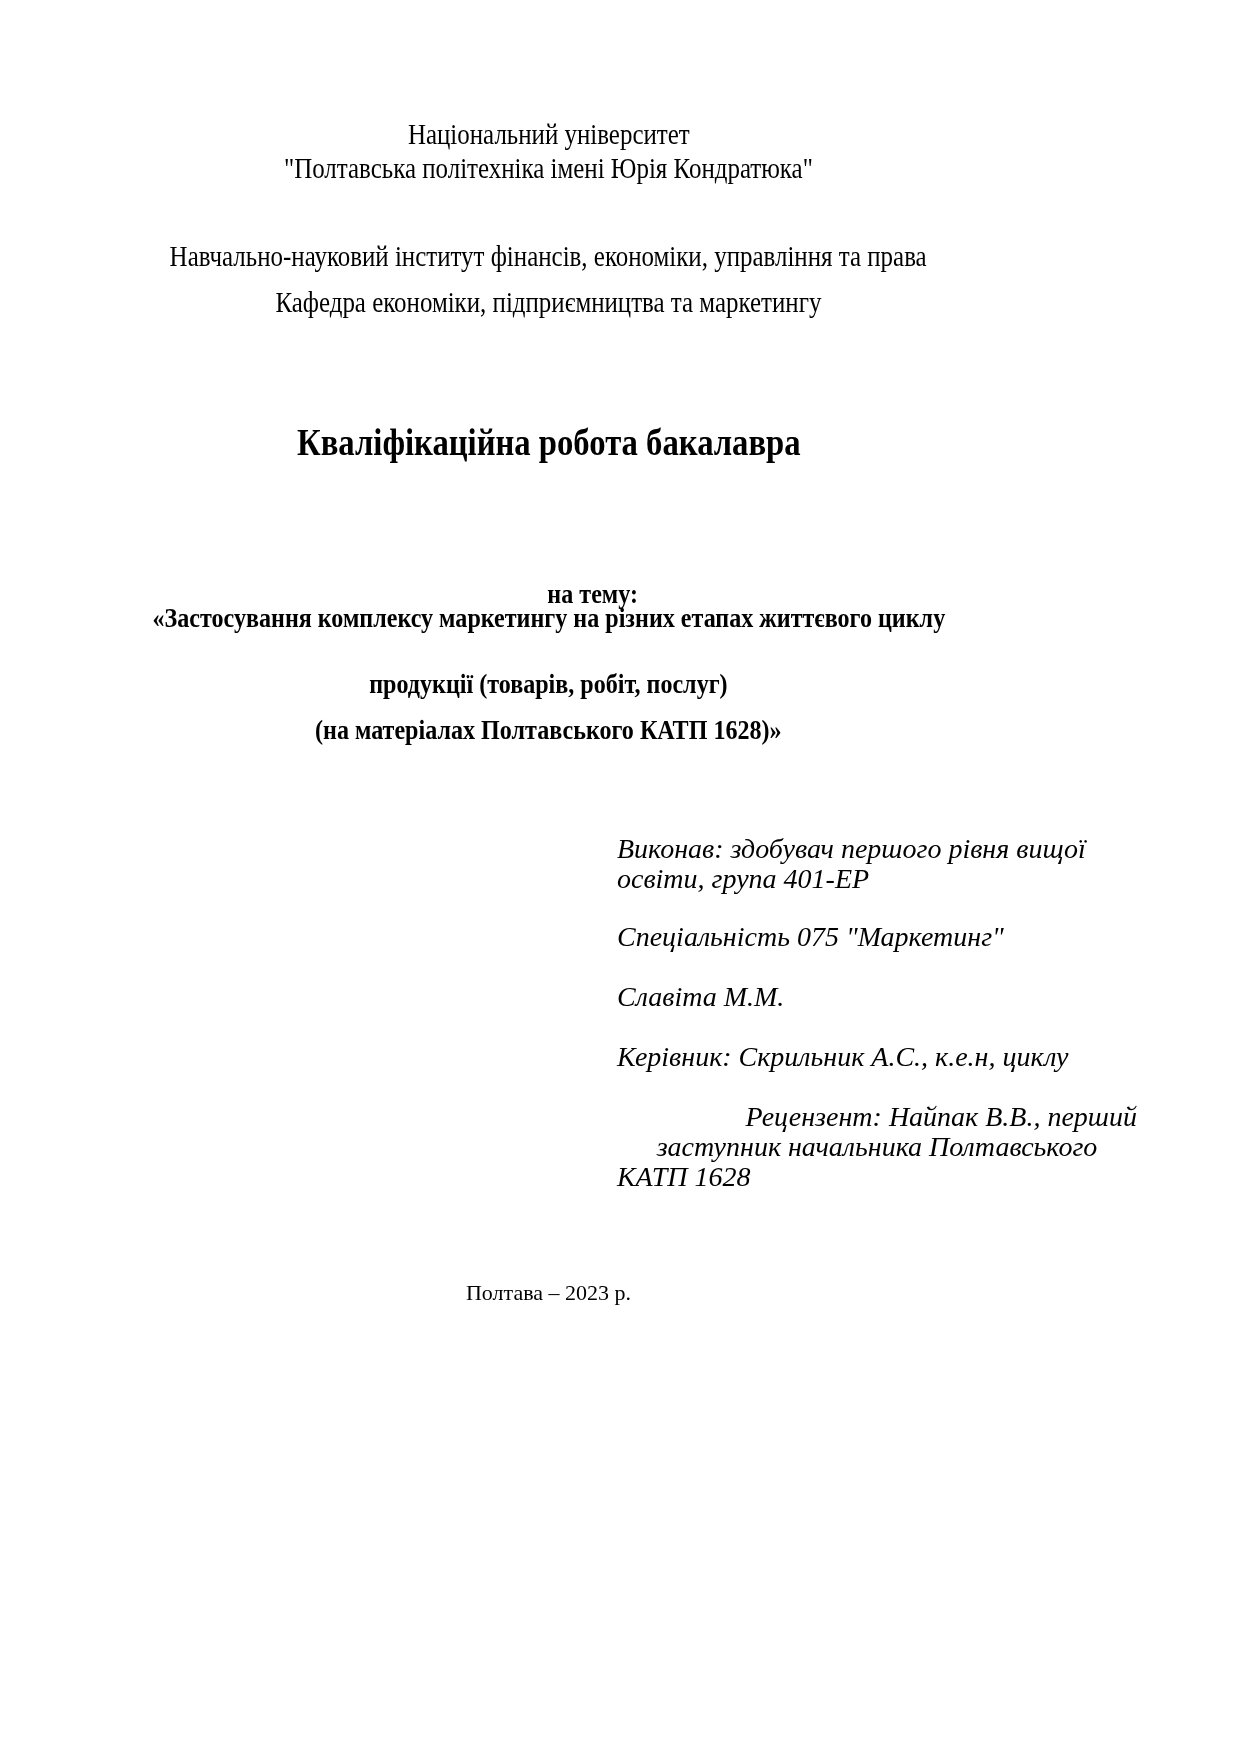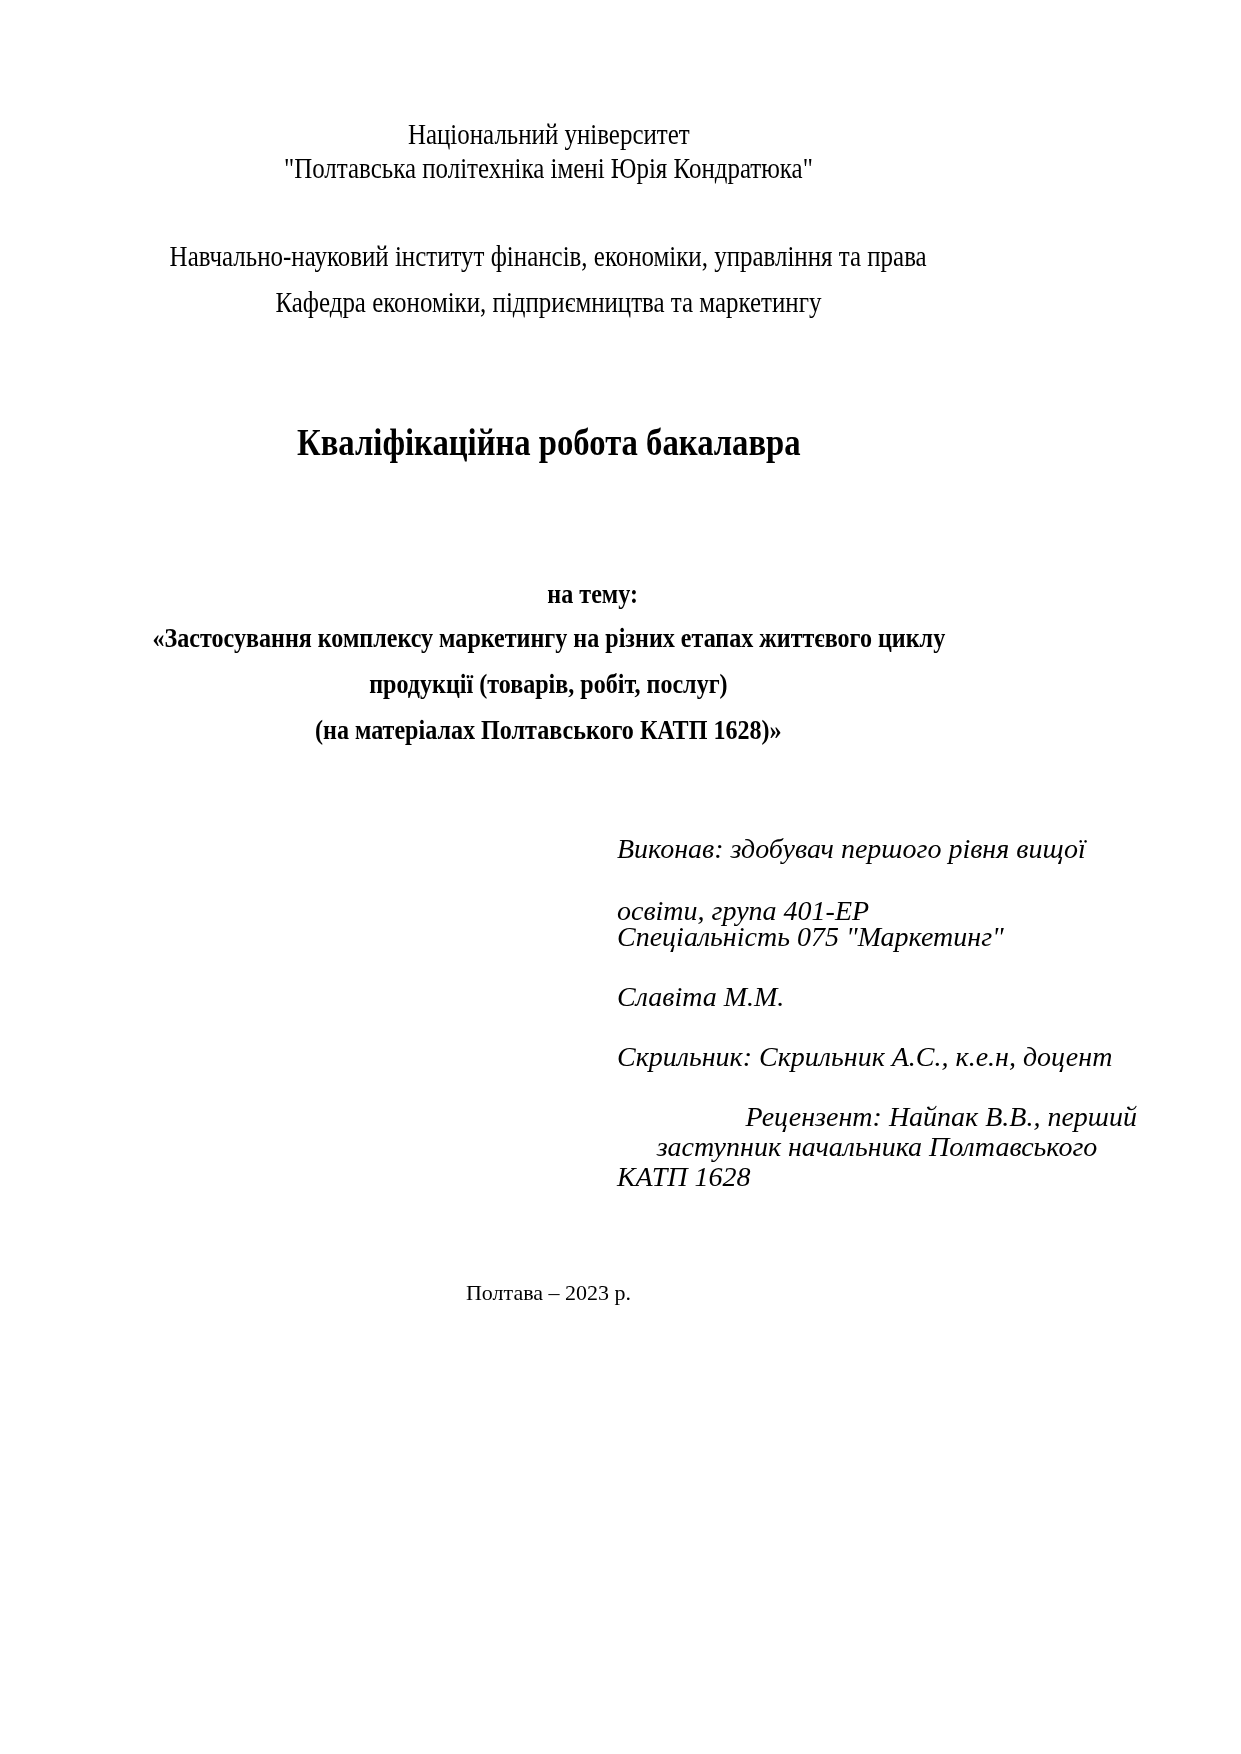--- a/index.html
+++ b/index.html
@@ -31,36 +31,36 @@
     <span class="cond">Кафедра економіки, підприємництва та маркетингу</span>
   </div>
 
   <div class="line" style="top:420px;">
     <span class="cond bold title">Кваліфікаційна робота бакалавра</span>
   </div>
 
   <div class="line" style="top:578px;padding-left:44px;">
     <span class="cond bold topic">на тему:</span>
   </div>
-  <div class="line" style="top:622px;">
+  <div class="line" style="top:602px;">
     <span class="cond bold topic">«Застосування комплексу маркетингу на різних етапах життєвого циклу</span>
   </div>
   <div class="line" style="top:668px;">
     <span class="cond bold topic">продукції (товарів, робіт, послуг)</span>
   </div>
   <div class="line" style="top:714px;">
     <span class="cond bold topic">(на матеріалах Полтавського КАТП 1628)»</span>
   </div>
 
   <div class="right-block" style="top:0;">
     <p style="top:832px;">Виконав: здобувач першого рівня вищої</p>
-    <p style="top:862px;margin-top:32px;">освіти, група 401-ЕР</p>
+    <p style="top:862px;">освіти, група 401-ЕР</p>
     <p style="top:920px;">Спеціальність 075 "Маркетинг"</p>
     <p style="top:980px;">Славіта М.М.</p>
-    <p style="top:1040px;">Скрильник: Скрильник А.С., к.е.н, доцент</p>
+    <p style="top:1040px;">Керівник: Скрильник А.С., к.е.н, циклу</p>
     <p style="top:1100px;text-align:right;">Рецензент: Найпак В.В., перший</p>
     <p style="top:1130px;text-align:center;">заступник начальника Полтавського</p>
     <p style="top:1160px;">КАТП 1628</p>
   </div>
 
   <div class="line" style="top:1280px; font-size:22px;">Полтава – 2023 р.</div>
 
 </div>
 
 </body></html>

